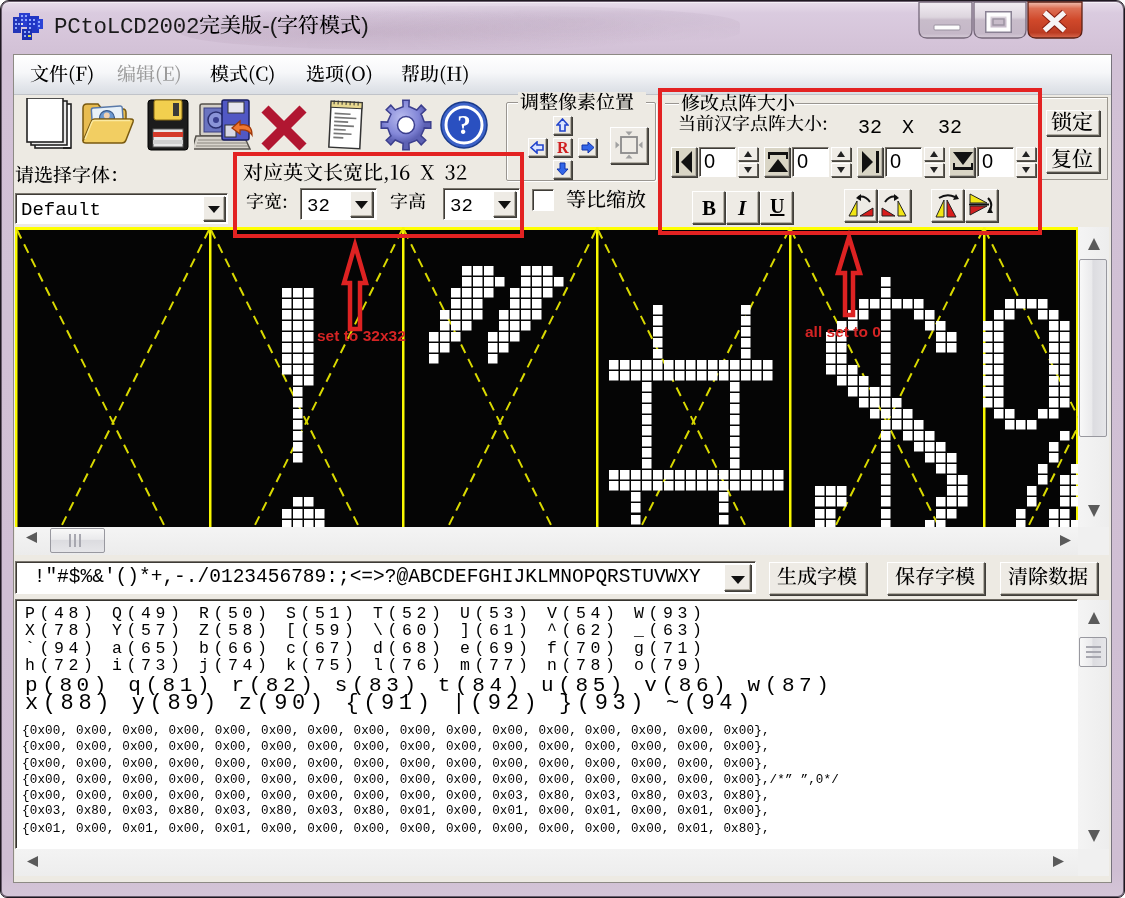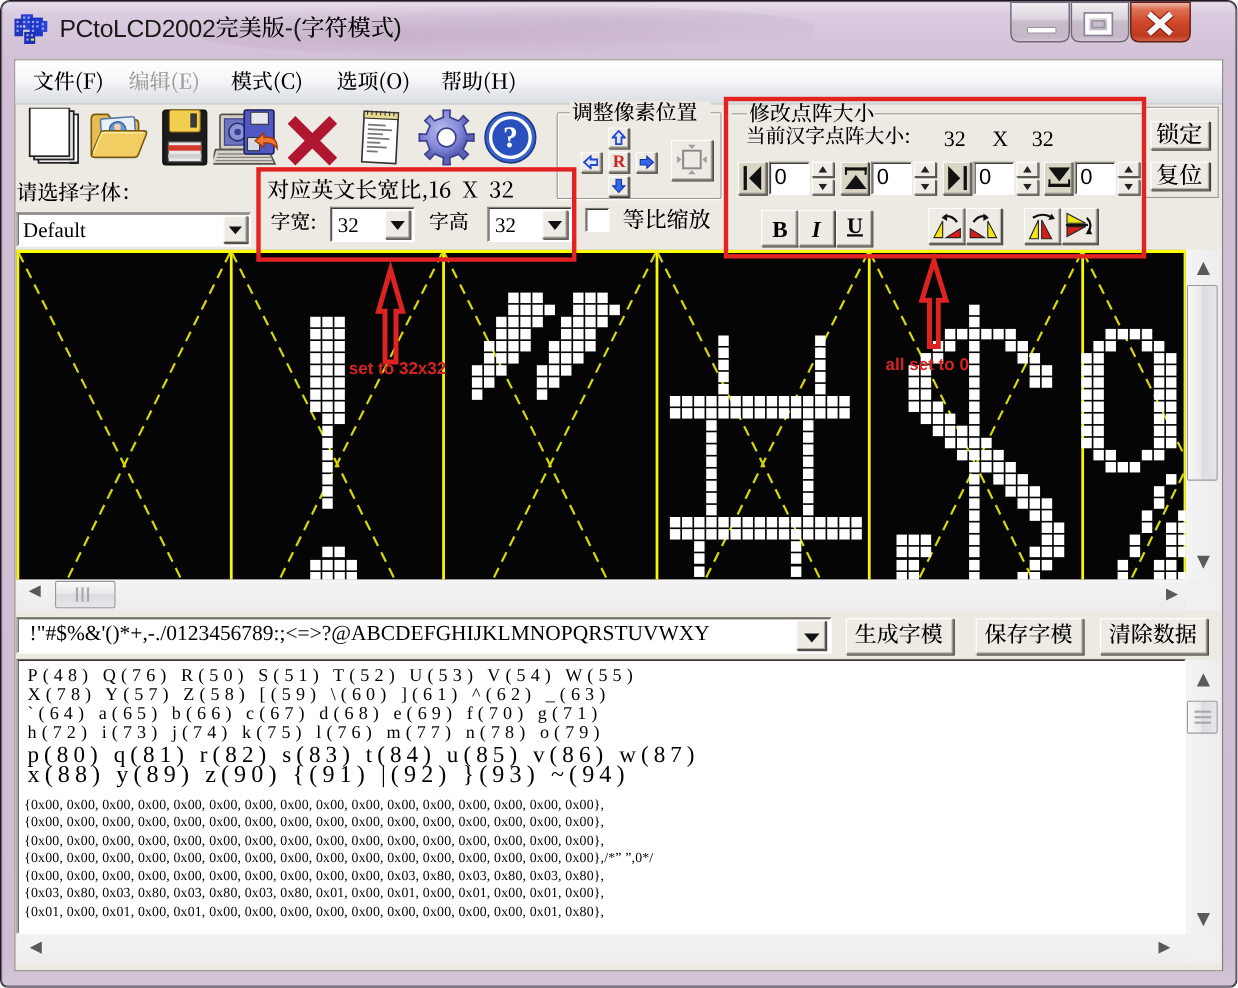--- a/index.html
+++ b/index.html
@@ -3,21 +3,21 @@
 *{margin:0;padding:0;box-sizing:border-box}
 body{width:1125px;height:898px;position:relative;background:#fff;overflow:hidden;
  font-family:"Liberation Sans",sans-serif}
 .abs{position:absolute}
 .btnc{background:#eeebe5;border:1px solid;border-color:#fff #55524c #55524c #fff;
  box-shadow:1px 1px 0 #403e39, inset -1px -1px 0 #b4b0a6}
 .sunk{background:#fff;border:1px solid;border-color:#7a766e #fff #fff #7a766e;
  box-shadow:inset 1px 1px 0 #3e3b36}
 .spin{background:#efece6;border:1px solid;border-color:#fff #5f5c55 #5f5c55 #fff;
  box-shadow:1px 1px 0 #45433d}
-.mono{font-family:Liberation Serif, serif}
+.mono{font-family:Liberation Mono, monospace}
 </style></head><body>
 <div class="abs" style="left:0;top:0;width:1125px;height:898px;
  background:linear-gradient(180deg,#e9dfec 0,#dacbdf 12px,#d5c4d9 40px,#d2c1d6 54px,#cfbed3 870px,#d5c6d8 898px);
  border:1px solid #1e1820;border-radius:9px 9px 7px 7px;
  box-shadow:inset 0 0 0 1px #6a5e6e, inset 0 2px 0 rgba(255,255,255,.55)"></div>
 <div class="abs" style="left:180px;top:6px;width:560px;height:44px;border-radius:40%;background:radial-gradient(ellipse at 30% 60%,rgba(130,100,125,.18),rgba(0,0,0,0) 60%),radial-gradient(ellipse at 70% 30%,rgba(120,95,120,.12),rgba(0,0,0,0) 55%)"></div>
 <svg class="abs" style="left:13px;top:11px" width="34" height="32" viewBox="0 0 34 32">
 <rect x="6" y="2" width="11" height="14" fill="#2b3fd0"></rect>
 <rect x="0" y="6" width="8" height="16" fill="#2335b8"></rect>
 <rect x="14" y="5" width="12" height="17" fill="#2036c4"></rect>
@@ -40,21 +40,21 @@
       <rect x="11" y="20" width="2" height="2"></rect>
 <rect x="15" y="20" width="2" height="2"></rect>
       <rect x="11" y="24" width="2" height="2"></rect>
 <rect x="25" y="10" width="2" height="2"></rect>
       <rect x="25" y="14" width="2" height="2"></rect>
 <rect x="15" y="24" width="3" height="2" fill="#d8e04a"></rect>
 <rect x="8" y="12" width="2" height="2" fill="#e8e8e8"></rect>
 </g>
   </svg>
 <div class="abs" style="left:54px;top:15px;height:26px;display:flex;align-items:flex-start;color:#1a1a1a">
-    <span style="font-size:22.5px;font-family:Liberation Sans, sans-serif;letter-spacing:-0.3px;position:relative;top:-1px">PCtoLCD2002</span>
+    <span style="font-size:22.5px;font-family:Liberation Mono, monospace;letter-spacing:-0.3px;position:relative;top:-1px">PCtoLCD2002</span>
     <span style="position:relative;top:-1px">
       <svg width="63" height="24" style="overflow:visible;display:block" fill="#000">
         <path transform="translate(0.0,18.5) scale(0.02100,-0.02100)" d="M430 842 420 835C457 804 490 748 494 701C578 639 655 809 430 842ZM689 576 638 516H217L225 487H755C769 487 779 492 782 503C746 535 689 576 689 576ZM170 735 154 734C158 673 118 619 80 598C54 584 37 560 47 532C59 501 103 497 131 517C162 537 189 583 186 651H828C816 613 798 564 783 532L795 524C837 553 893 600 924 635C944 636 955 638 963 645L874 730L825 680H183C181 697 176 715 170 735ZM839 412 786 349H81L89 320H334C323 169 283 35 36 -68L46 -83C360 2 405 143 423 320H555V23C555 -37 574 -54 661 -54H771C935 -54 969 -38 969 -4C969 12 963 22 937 31L935 169H923C909 108 896 54 887 36C882 26 878 23 866 22C852 21 817 20 775 20H676C640 20 635 25 635 40V320H909C923 320 933 325 935 336C898 368 839 412 839 412Z"></path>
         <path transform="translate(21.0,18.5) scale(0.02100,-0.02100)" d="M272 837 262 830C295 796 332 739 340 691C416 635 485 791 272 837ZM643 844C626 795 598 727 571 678H108L117 649H453V536H162L169 507H453V388H66L74 359H916C930 359 940 364 942 375C906 408 847 453 847 453L795 388H535V507H833C848 507 857 512 860 523C825 555 769 597 769 597L719 536H535V649H887C901 649 911 654 913 665C876 698 818 743 818 743L766 678H601C645 713 691 756 720 790C742 788 754 795 759 807ZM438 345C436 302 433 262 425 226H43L52 197H418C384 85 294 6 34 -64L41 -82C380 -21 475 69 509 197H523C588 35 709 -37 904 -78C913 -38 935 -11 968 -2L969 8C774 26 622 74 546 197H934C948 197 958 202 961 213C923 246 863 292 863 292L809 226H515C520 252 523 279 526 307C549 309 560 320 561 334Z"></path>
         <path transform="translate(42.0,18.5) scale(0.02100,-0.02100)" d="M483 746V440C483 255 469 72 358 -71L372 -82C544 57 557 265 557 440V496H593C611 359 642 246 690 153C630 65 552 -12 451 -71L461 -85C571 -37 655 27 720 101C767 27 827 -32 902 -79C917 -44 944 -24 976 -22L979 -13C893 26 820 82 762 153C833 252 877 366 905 485C928 487 938 489 946 499L867 571L820 525H557V720C656 720 800 733 906 753C922 744 933 745 943 752L872 838C767 800 646 765 552 744L483 773ZM203 799 94 810V333C94 167 83 40 29 -72L44 -82C138 25 165 158 167 323H283V-68H295C321 -68 357 -48 357 -40V309C378 313 393 321 400 329L314 397L273 352H167V511H440C453 511 463 516 465 527C439 557 393 598 393 598L353 540H340V800C364 803 374 812 376 826L266 837V540H167V771C193 774 200 785 203 799ZM722 207C671 287 634 383 614 496H826C805 394 772 296 722 207Z"></path>
       </svg>
     </span>
     <span style="font-size:22.5px;position:relative;top:-2px">-(</span>
     <span style="position:relative;top:-1px">
       <svg width="84" height="24" style="overflow:visible;display:block" fill="#000">
@@ -895,23 +895,23 @@
 <div class="abs btnc" style="left:1000px;top:562px;width:98px;height:33px"></div>
 <div style="position:absolute;left:1008px;top:566px;width:80px;height:23px">
     <svg width="80" height="23" style="position:absolute;left:0;top:0;overflow:visible" fill="#000">
       <path transform="translate(0.0,17.6) scale(0.02000,-0.02000)" d="M110 827 101 819C144 787 195 732 211 683C296 637 344 802 110 827ZM39 602 30 593C71 565 119 513 133 468C213 419 266 578 39 602ZM99 204C89 204 55 204 55 204V183C77 181 92 178 104 169C126 154 132 72 117 -30C121 -63 136 -81 155 -81C193 -81 218 -52 220 -8C223 75 191 118 190 165C189 189 196 222 204 253C217 302 291 526 330 646L312 650C145 260 145 260 126 225C116 205 111 204 99 204ZM576 834V732H342L350 703H576V622H366L374 593H576V503H312L320 475H930C944 475 954 480 957 491C922 522 866 565 866 565L816 503H656V593H888C902 593 911 598 913 609C881 639 827 682 827 682L780 622H656V703H907C921 703 931 708 934 719C899 750 845 792 845 792L797 732H656V794C681 799 690 809 692 823ZM776 249V154H475V249ZM776 279H475V368H776ZM398 396V-80H411C444 -80 475 -61 475 -53V125H776V29C776 14 772 7 752 7C730 7 616 15 616 15V0C667 -7 693 -16 710 -28C725 -39 731 -59 734 -82C841 -72 855 -36 855 19V353C875 356 891 366 897 373L805 443L766 396H481L398 432Z"></path>
       <path transform="translate(20.0,17.6) scale(0.02000,-0.02000)" d="M753 265 741 258C791 192 858 92 877 16C961 -49 1023 130 753 265ZM458 268C431 181 369 72 294 2L303 -11C400 43 488 135 528 215C547 212 558 215 562 225ZM661 784C707 661 805 560 914 495C921 528 944 558 978 567L979 581C862 625 738 695 677 795C701 798 711 803 714 814L588 842C555 724 425 561 305 476L313 463C455 532 595 657 661 784ZM366 362 374 333H606V30C606 17 601 12 585 12C567 12 483 18 483 18V3C524 -3 545 -12 558 -24C569 -36 573 -57 575 -81C670 -71 683 -30 683 28V333H923C937 333 946 338 949 349C915 381 859 426 859 426L811 362H683V495H832C844 495 854 500 857 511C826 540 775 579 775 579L732 524H444L451 495H606V362ZM80 778V-81H93C132 -81 157 -60 157 -54V749H276C255 670 221 553 197 489C258 416 278 340 278 270C278 234 269 213 253 204C246 200 240 199 229 199C217 199 185 199 166 199V184C187 181 206 174 213 165C221 155 226 128 226 103C323 106 357 156 356 250C356 327 320 417 223 492C267 553 330 665 363 727C387 728 400 731 408 739L319 824L272 778H169L80 815Z"></path>
       <path transform="translate(40.0,17.6) scale(0.02000,-0.02000)" d="M513 774 415 811C398 755 377 695 360 657L376 648C407 676 446 718 477 757C497 756 509 764 513 774ZM93 801 82 795C109 762 139 707 143 663C206 611 273 738 93 801ZM475 690 430 632H324V804C349 808 357 817 359 830L249 841V632H44L52 603H216C175 522 111 446 32 389L43 373C124 413 195 463 249 524V392L231 398C222 373 205 335 184 295H40L49 266H169C143 217 115 168 94 138C152 126 225 103 289 72C230 14 151 -31 47 -64L53 -80C177 -55 269 -12 339 46C369 27 396 8 414 -13C471 -31 500 43 393 99C431 144 460 197 482 257C503 258 514 261 521 270L446 338L401 295H266L293 346C322 343 332 352 336 363L252 391H264C291 391 324 407 324 415V564C367 525 415 471 433 426C508 382 555 527 324 586V603H530C544 603 554 608 556 619C525 649 475 690 475 690ZM403 266C387 213 364 165 333 123C294 136 244 146 181 152C204 186 228 227 250 266ZM743 812 620 839C600 660 553 475 493 351L508 342C541 380 570 424 596 474C614 367 641 268 681 180C621 83 533 1 406 -67L415 -80C548 -29 644 36 714 117C760 38 820 -29 899 -82C910 -45 936 -26 973 -20L976 -10C885 36 813 98 757 172C834 285 870 423 887 585H951C966 585 975 590 978 601C942 634 885 680 885 680L833 614H656C676 669 692 728 706 789C728 789 740 799 743 812ZM646 585H797C787 455 763 340 714 238C667 318 635 408 613 508C624 532 635 558 646 585Z"></path>
       <path transform="translate(60.0,17.6) scale(0.02000,-0.02000)" d="M470 742H838V594H470ZM478 233V-80H489C520 -80 554 -63 554 -56V-15H831V-75H844C869 -75 908 -59 909 -53V190C929 194 945 202 951 210L862 278L821 233H725V389H938C953 389 962 394 965 405C930 437 873 483 873 483L824 418H725V519C747 522 755 530 757 543L648 554V418H468C470 456 470 492 470 526V565H838V533H850C877 533 915 550 915 557V732C932 735 945 742 950 749L868 811L829 770H484L394 807V525C394 331 383 118 280 -55L294 -64C420 64 456 235 466 389H648V233H559L478 268ZM554 15V204H831V15ZM23 328 62 230C73 234 81 243 84 256L171 302V32C171 18 167 13 150 13C133 13 47 19 47 19V4C87 -2 108 -10 121 -24C133 -36 138 -56 141 -82C237 -71 248 -36 248 25V345L381 422L376 435L248 394V581H358C372 581 381 586 383 597C356 629 307 675 307 675L265 610H248V802C273 805 283 815 285 830L171 841V610H38L46 581H171V370C107 350 53 335 23 328Z"></path>
     </svg>
   </div>
 <div class="abs" style="left:15px;top:599px;width:1063px;height:250px;background:#fff;border:1px solid;border-color:#6e6a62 #fff #fff #6e6a62;box-shadow:inset 1px 1px 0 #35332e"></div>
-<div class="abs mono" style="left:25px;top:604px;font-size:16.5px;letter-spacing:4.6px;white-space:pre">P(48) Q(76) R(50) S(51) T(52) U(53) V(54) W(55)</div>
+<div class="abs mono" style="left:25px;top:604px;font-size:16.5px;letter-spacing:4.6px;white-space:pre">P(48) Q(49) R(50) S(51) T(52) U(53) V(54) W(93)</div>
 <div class="abs mono" style="left:25px;top:621px;font-size:16.5px;letter-spacing:4.6px;white-space:pre">X(78) Y(57) Z(58) [(59) \(60) ](61) ^(62) _(63)</div>
-<div class="abs mono" style="left:25px;top:639px;font-size:16.5px;letter-spacing:4.6px;white-space:pre">`(64) a(65) b(66) c(67) d(68) e(69) f(70) g(71)</div>
+<div class="abs mono" style="left:25px;top:639px;font-size:16.5px;letter-spacing:4.6px;white-space:pre">`(94) a(65) b(66) c(67) d(68) e(69) f(70) g(71)</div>
 <div class="abs mono" style="left:25px;top:656px;font-size:16.5px;letter-spacing:4.6px;white-space:pre">h(72) i(73) j(74) k(75) l(76) m(77) n(78) o(79)</div>
 <div class="abs mono" style="left:25px;top:674px;font-size:21px;letter-spacing:4.6px;white-space:pre">p(80) q(81) r(82) s(83) t(84) u(85) v(86) w(87)</div>
 <div class="abs mono" style="left:25px;top:691px;font-size:22px;letter-spacing:4.6px;white-space:pre">x(88) y(89) z(90) {(91) |(92) }(93) ~(94)</div>
 <div class="abs mono" style="left:22px;top:724px;font-size:12.6px;letter-spacing:0.15px;white-space:pre">{0x00, 0x00, 0x00, 0x00, 0x00, 0x00, 0x00, 0x00, 0x00, 0x00, 0x00, 0x00, 0x00, 0x00, 0x00, 0x00},</div>
 <div class="abs mono" style="left:22px;top:740px;font-size:12.6px;letter-spacing:0.15px;white-space:pre">{0x00, 0x00, 0x00, 0x00, 0x00, 0x00, 0x00, 0x00, 0x00, 0x00, 0x00, 0x00, 0x00, 0x00, 0x00, 0x00},</div>
 <div class="abs mono" style="left:22px;top:757px;font-size:12.6px;letter-spacing:0.15px;white-space:pre">{0x00, 0x00, 0x00, 0x00, 0x00, 0x00, 0x00, 0x00, 0x00, 0x00, 0x00, 0x00, 0x00, 0x00, 0x00, 0x00},</div>
 <div class="abs mono" style="left:22px;top:773px;font-size:12.6px;letter-spacing:0.15px;white-space:pre">{0x00, 0x00, 0x00, 0x00, 0x00, 0x00, 0x00, 0x00, 0x00, 0x00, 0x00, 0x00, 0x00, 0x00, 0x00, 0x00},/*” ”,0*/</div>
 <div class="abs mono" style="left:22px;top:789px;font-size:12.6px;letter-spacing:0.15px;white-space:pre">{0x00, 0x00, 0x00, 0x00, 0x00, 0x00, 0x00, 0x00, 0x00, 0x00, 0x03, 0x80, 0x03, 0x80, 0x03, 0x80},</div>
 <div class="abs mono" style="left:22px;top:804px;font-size:12.6px;letter-spacing:0.15px;white-space:pre">{0x03, 0x80, 0x03, 0x80, 0x03, 0x80, 0x03, 0x80, 0x01, 0x00, 0x01, 0x00, 0x01, 0x00, 0x01, 0x00},</div>
 <div class="abs mono" style="left:22px;top:822px;font-size:12.6px;letter-spacing:0.15px;white-space:pre">{0x01, 0x00, 0x01, 0x00, 0x01, 0x00, 0x00, 0x00, 0x00, 0x00, 0x00, 0x00, 0x00, 0x00, 0x01, 0x80},</div>

